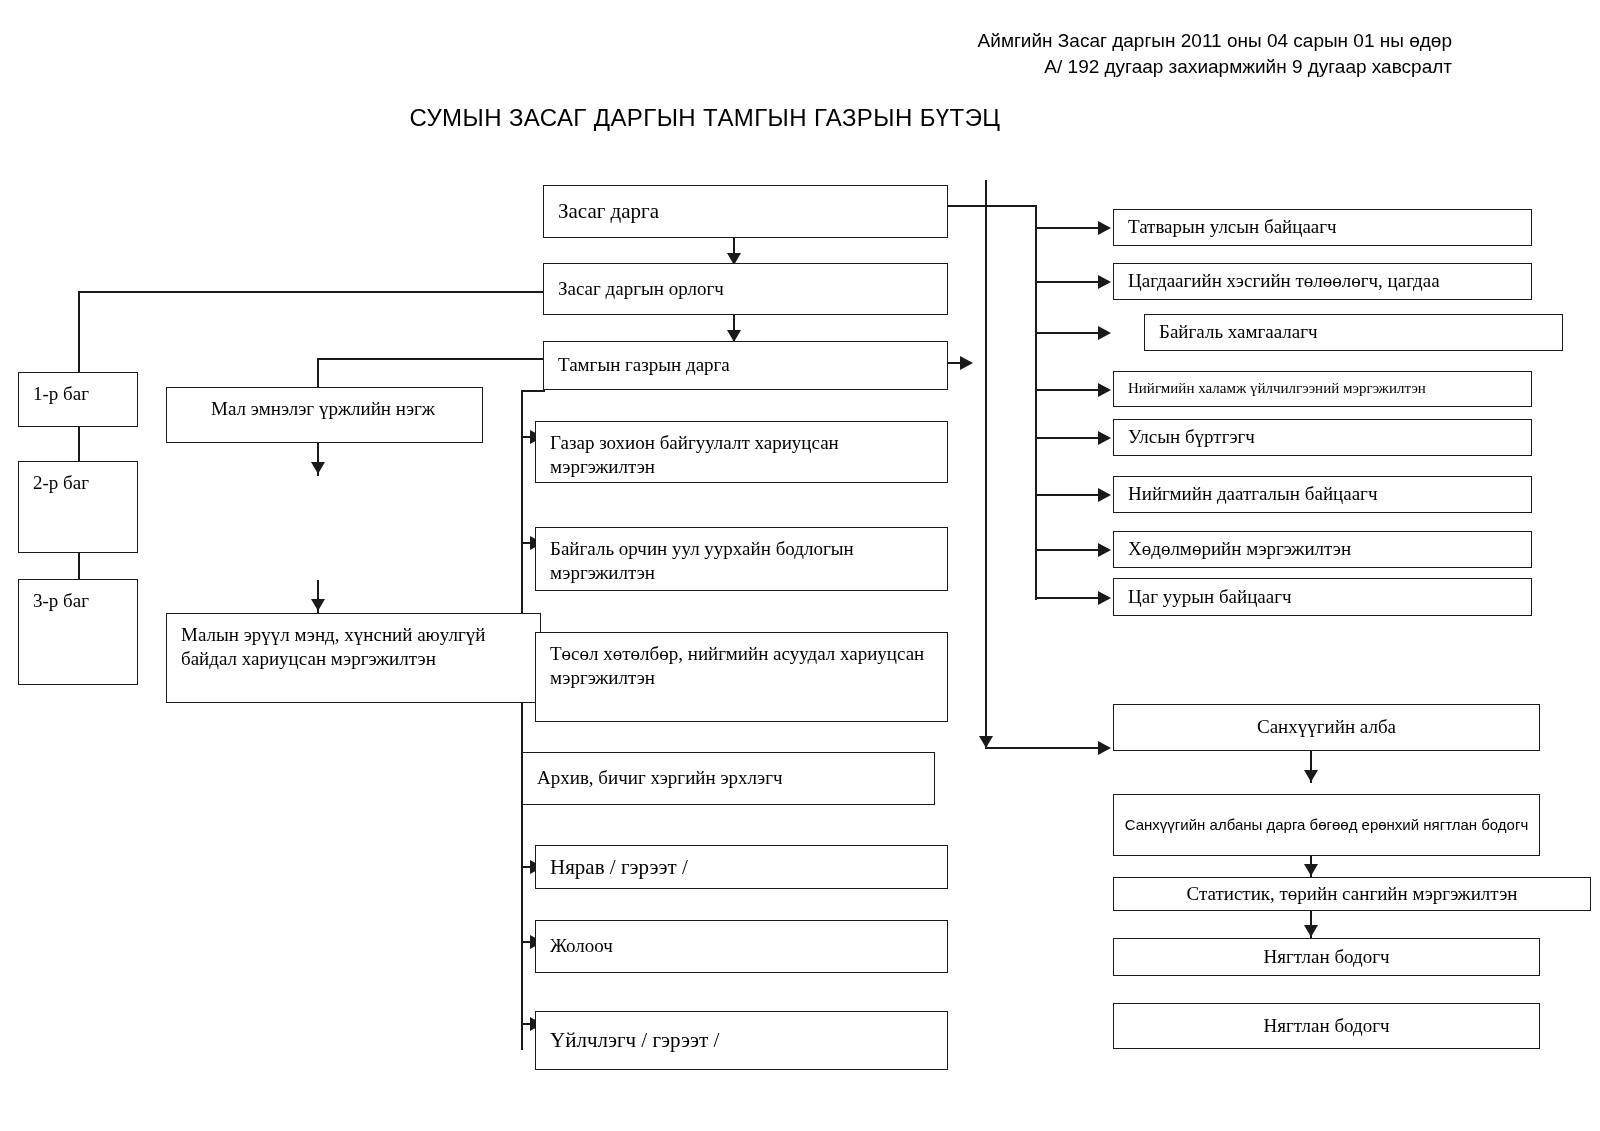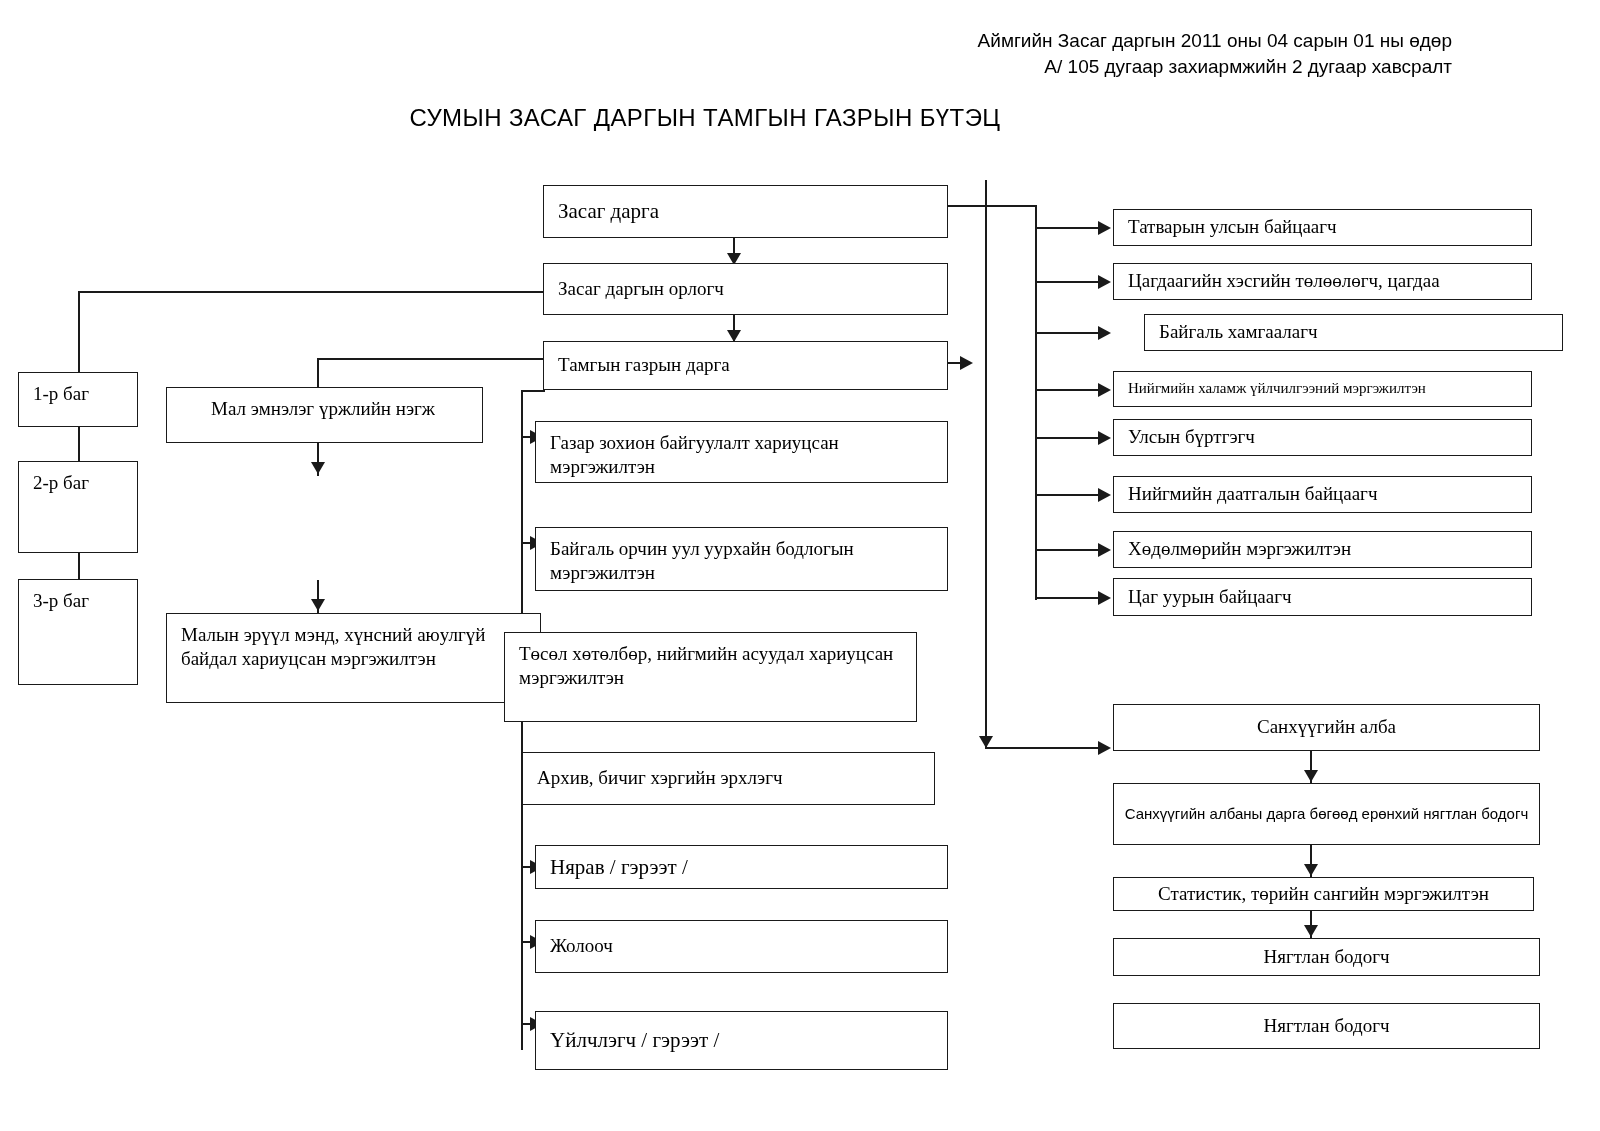--- a/index.html
+++ b/index.html
@@ -55,21 +55,21 @@
     justify-content: center;
     padding: 0 10px;
     text-align: center;
   }
   .box.mid {
     display: flex;
     align-items: center;
     padding: 0 0 0 14px;
   }
   .box.small { font-size: 15px; }
-  .box.sans { font-family: "Liberation Sans", sans-serif; }
+  .box.sans { font-family: "Liberation Sans", sans-serif; margin-top: 11px; }
   .box.big { font-size: 21px; }
 
   .line {
     position: absolute;
     background: #1a1a1a;
   }
   .vl { width: 2px; }
   .hl { height: 2px; }
 
   .arrow-d, .arrow-r {
@@ -86,21 +86,21 @@
     border-bottom: 7px solid transparent;
     border-left: 13px solid #1a1a1a;
   }
 </style>
 </head>
 <body>
 
 <div id="page">
 
   <div class="hdr" id="hdr1">Аймгийн Засаг даргын 2011 оны 04 сарын 01 ны өдөр</div>
-  <div class="hdr" id="hdr2">А/ 105 дугаар захиармжийн 2 дугаар хавсралт</div>
+  <div class="hdr" id="hdr2">А/ 192 дугаар захиармжийн 9 дугаар хавсралт</div>
   <div id="title"><span class="t">СУМЫН ЗАСАГ ДАРГЫН ТАМГЫН ГАЗРЫН БҮТЭЦ</span></div>
 
   <div class="line vl" style="left:733px; top:238px; height:25px;"></div>
   <div class="arrow-d" style="left:727px; top:253px;"></div>
 
   <div class="line vl" style="left:733px; top:315px; height:26px;"></div>
   <div class="arrow-d" style="left:727px; top:330px;"></div>
 
   <div class="line hl" style="left:78px; top:291px; width:465px;"></div>
   <div class="line vl" style="left:78px; top:291px; height:81px;"></div>
@@ -175,34 +175,34 @@
 
   <div class="box" style="left:166px; top:387px; width:317px; height:56px;padding-left:44px;">Мал эмнэлэг  үржлийн нэгж</div>
   <div class="box" style="left:166px; top:613px; width:375px; height:90px;">Малын эрүүл мэнд, хүнсний аюулгүй байдал хариуцсан мэргэжилтэн</div>
 
   <div class="box mid big" style="left:543px; top:185px; width:405px; height:53px;">Засаг дарга</div>
   <div class="box mid" style="left:543px; top:263px; width:405px; height:52px;">Засаг даргын орлогч</div>
   <div class="box mid" style="left:543px; top:341px; width:405px; height:49px;">Тамгын газрын дарга</div>
 
   <div class="box" style="left:535px; top:421px; width:413px; height:62px;">Газар зохион байгуулалт хариуцсан мэргэжилтэн</div>
   <div class="box" style="left:535px; top:527px; width:413px; height:64px;">Байгаль орчин уул  уурхайн бодлогын мэргэжилтэн</div>
-  <div class="box" style="left:504px; top:632px; width:413px; height:90px;">Төсөл хөтөлбөр, нийгмийн асуудал хариуцсан мэргэжилтэн</div>
+  <div class="box" style="left:535px; top:632px; width:413px; height:90px;">Төсөл хөтөлбөр, нийгмийн асуудал хариуцсан мэргэжилтэн</div>
   <div class="box mid" style="left:522px; top:752px; width:413px; height:53px;">Архив, бичиг хэргийн эрхлэгч</div>
   <div class="box mid big" style="left:535px; top:845px; width:413px; height:44px;">Нярав / гэрээт /</div>
   <div class="box mid" style="left:535px; top:920px; width:413px; height:53px;">Жолооч</div>
   <div class="box mid big" style="left:535px; top:991px; width:413px; height:59px;margin-top:20px;">Үйлчлэгч  / гэрээт /</div>
 
   <div class="box mid" style="left:1113px; top:209px; width:419px; height:37px;">Татварын улсын байцаагч</div>
   <div class="box mid" style="left:1113px; top:263px; width:419px; height:37px;">Цагдаагийн хэсгийн төлөөлөгч, цагдаа</div>
   <div class="box mid" style="left:1113px; top:314px; width:419px; height:37px;margin-left:31px;">Байгаль хамгаалагч</div>
   <div class="box mid small" style="left:1113px; top:371px; width:419px; height:36px;">Нийгмийн халамж үйлчилгээний  мэргэжилтэн</div>
   <div class="box mid" style="left:1113px; top:419px; width:419px; height:37px;">Улсын бүртгэгч</div>
   <div class="box mid" style="left:1113px; top:476px; width:419px; height:37px;">Нийгмийн даатгалын байцаагч</div>
   <div class="box mid" style="left:1113px; top:531px; width:419px; height:37px;">Хөдөлмөрийн  мэргэжилтэн</div>
   <div class="box mid" style="left:1113px; top:578px; width:419px; height:38px;">Цаг уурын  байцаагч</div>
 
   <div class="box ctr" style="left:1113px; top:704px; width:427px; height:47px;">Санхүүгийн алба</div>
   <div class="box ctr sans small" style="left:1113px; top:783px; width:427px; height:62px;">Санхүүгийн албаны дарга бөгөөд ерөнхий нягтлан бодогч</div>
-  <div class="box ctr" style="left:1113px; top:877px; width:421px; height:34px;text-align:center;">Статистик, төрийн сангийн мэргэжилтэн</div>
+  <div class="box ctr" style="left:1113px; top:877px; width:478px; height:34px;text-align:center;">Статистик, төрийн сангийн мэргэжилтэн</div>
   <div class="box ctr" style="left:1113px; top:938px; width:427px; height:38px;">Нягтлан бодогч</div>
   <div class="box ctr" style="left:1113px; top:1003px; width:427px; height:46px;">Нягтлан бодогч</div>
 
 </div>
 
 </body></html>

